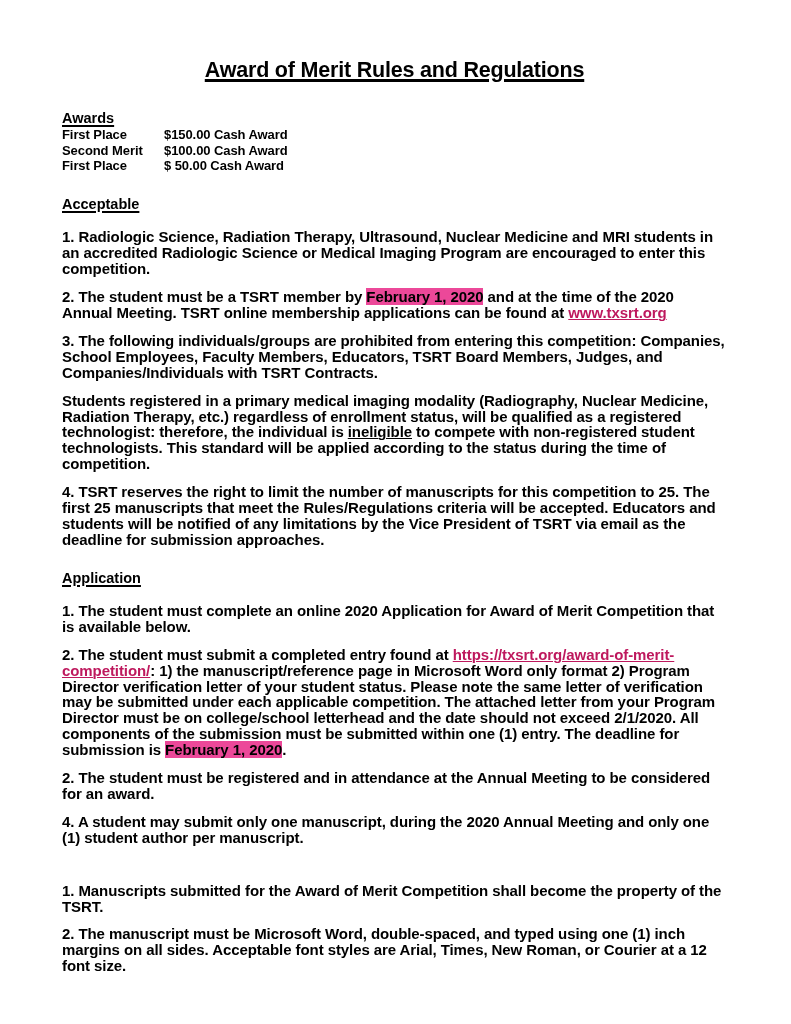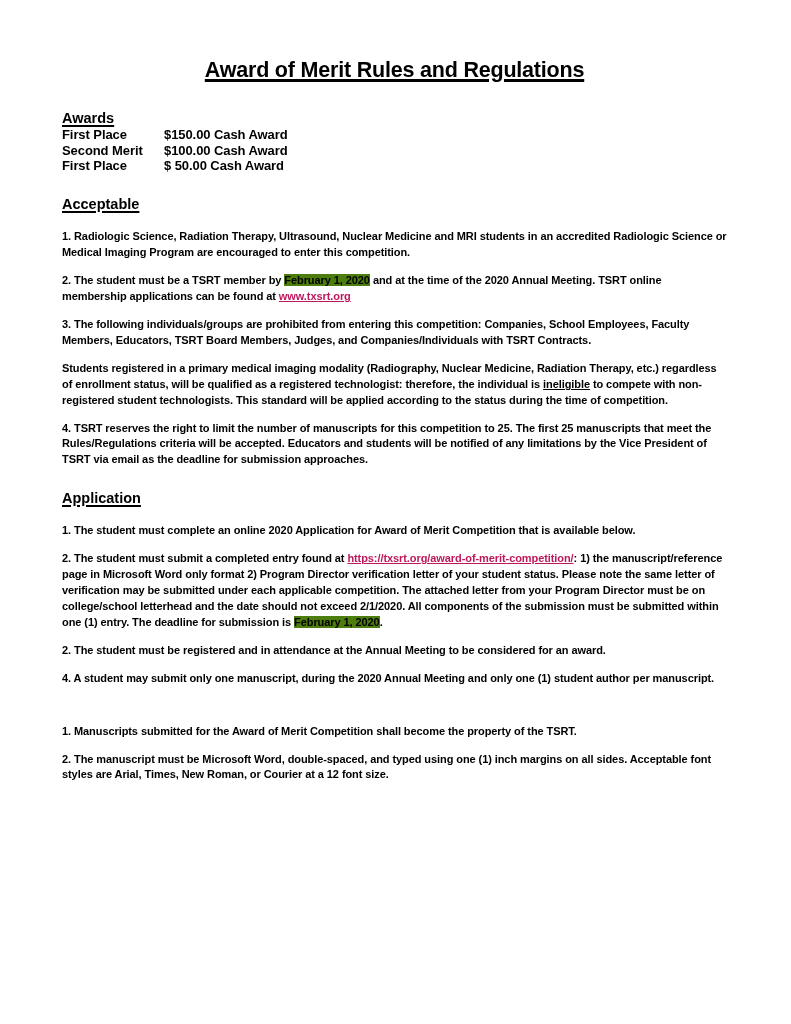--- a/index.html
+++ b/index.html
@@ -46,21 +46,21 @@
     font-weight: bold;
     margin: 0;
     line-height: 1.25;
   }
   .section-head span.u {
     text-decoration: underline;
     text-underline-offset: 1.5px;
     text-decoration-thickness: 1.6px;
   }
   .body-text {
-    font-size: 11px;
+    font-size: 15px;
     font-weight: bold;
     line-height: 15.9px;
     margin: 0;
     letter-spacing: -0.08px;
     text-align: left;
   }
   .awards-head {
     margin-bottom: 0px;
   }
   .awards-table {
@@ -77,21 +77,21 @@
     white-space: pre;
     letter-spacing: -0.08px;
   }
   .awards-table td.place {
     width: 102px;
   }
   .gap-sm { height: 12px; }
   .gap-md { height: 16px; }
   .gap-lg { height: 21px; }
   .hl {
-    background-color: #4d7c0f;
+    background-color: #ec4899;
   }
   .lnk {
     color: #be185d;
     text-underline-offset: 1px;
     text-decoration-thickness: 1.3px;
   }
   .uline {
     text-decoration: underline;
     text-underline-offset: 1px;
     text-decoration-thickness: 1.4px;

